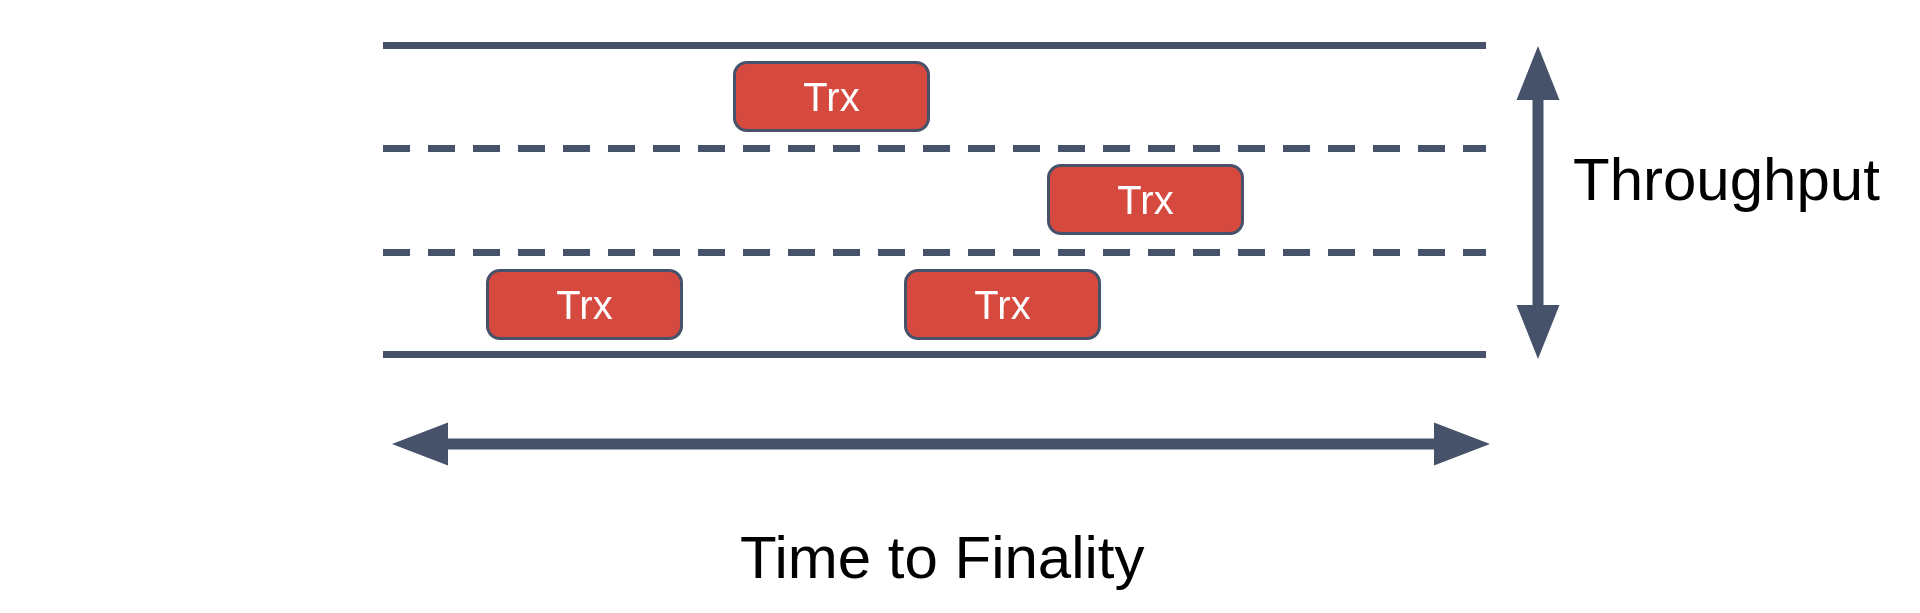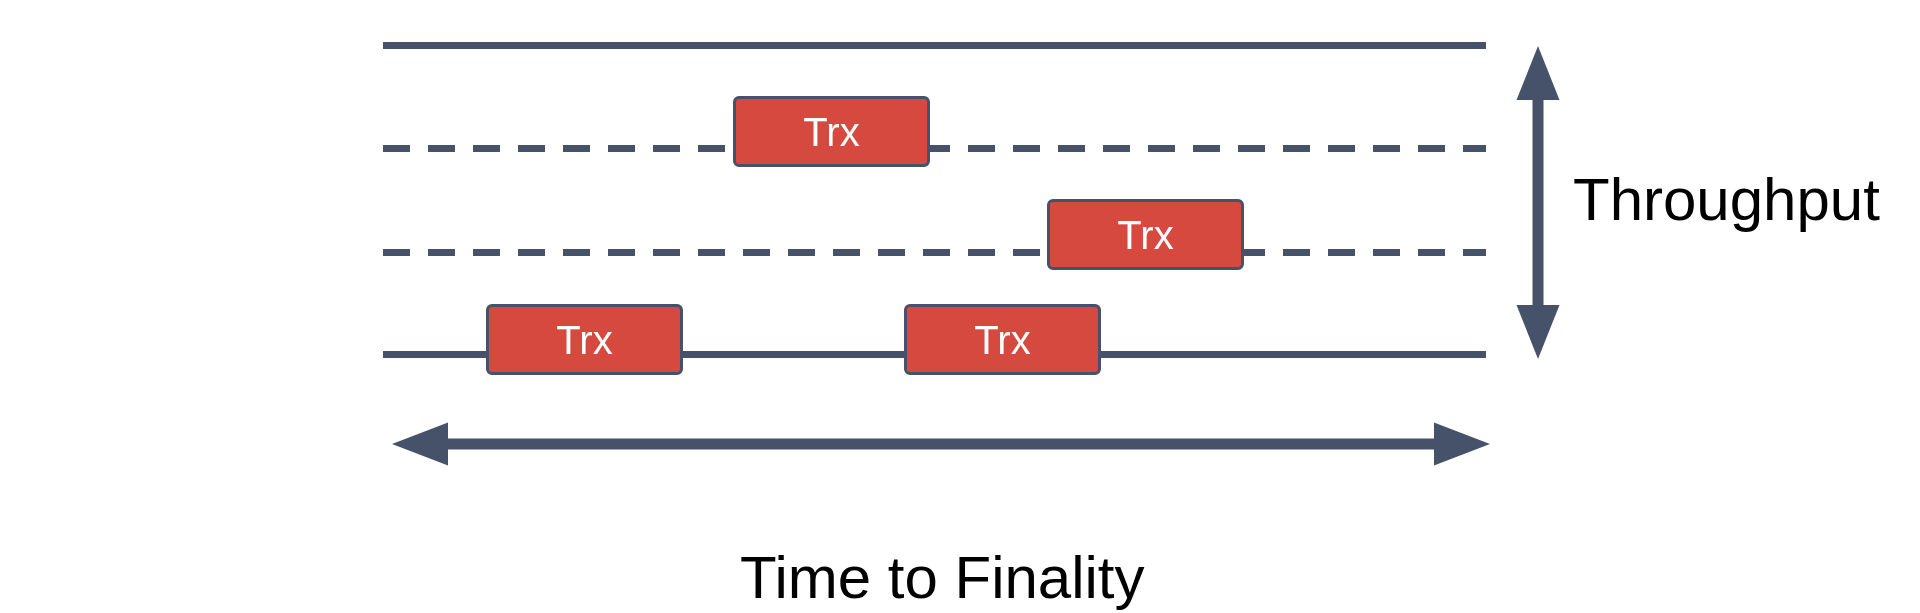--- a/index.html
+++ b/index.html
@@ -38,46 +38,44 @@
   .line-dash1  { top: 145px; }
   .line-dash2  { top: 249px; }
   .line-bottom { top: 351px; }
 
   .trx-box {
     position: absolute;
     width: 197px;
     height: 71px;
     background: var(--trx-fill);
     border: 3px solid var(--trx-border);
-    border-radius: 6px;
+    border-radius: 14px;
     display: flex;
     align-items: center;
     justify-content: center;
     color: var(--trx-text);
     font-size: 40px;
     line-height: 1;
-    margin-top: 35px;
   }
   .trx-a { left: 733px;  top: 61px; }
   .trx-b { left: 1047px; top: 164px; }
   .trx-c { left: 486px;  top: 269px; }
   .trx-d { left: 904px;  top: 269px; }
 
   .arrow-svg { position: absolute; display: block; }
   .arrow-vertical { left: 1514px; top: 42px; }
   .arrow-horizontal { left: 385px; top: 414px; }
   .arrow-shape { fill: var(--line); stroke: none; }
 
   .axis-label {
     position: absolute;
     color: var(--label-text);
     font-size: 60px;
     line-height: 1;
     white-space: nowrap;
-    margin-top: 20px;
   }
   .label-throughput { left: 1573px; top: 150px; }
   .label-finality   { left: 740px;  top: 528px; }
 </style>
 </head>
 <body>
 
 <div class="canvas">
 
   <div class="road-line line-top"></div>

